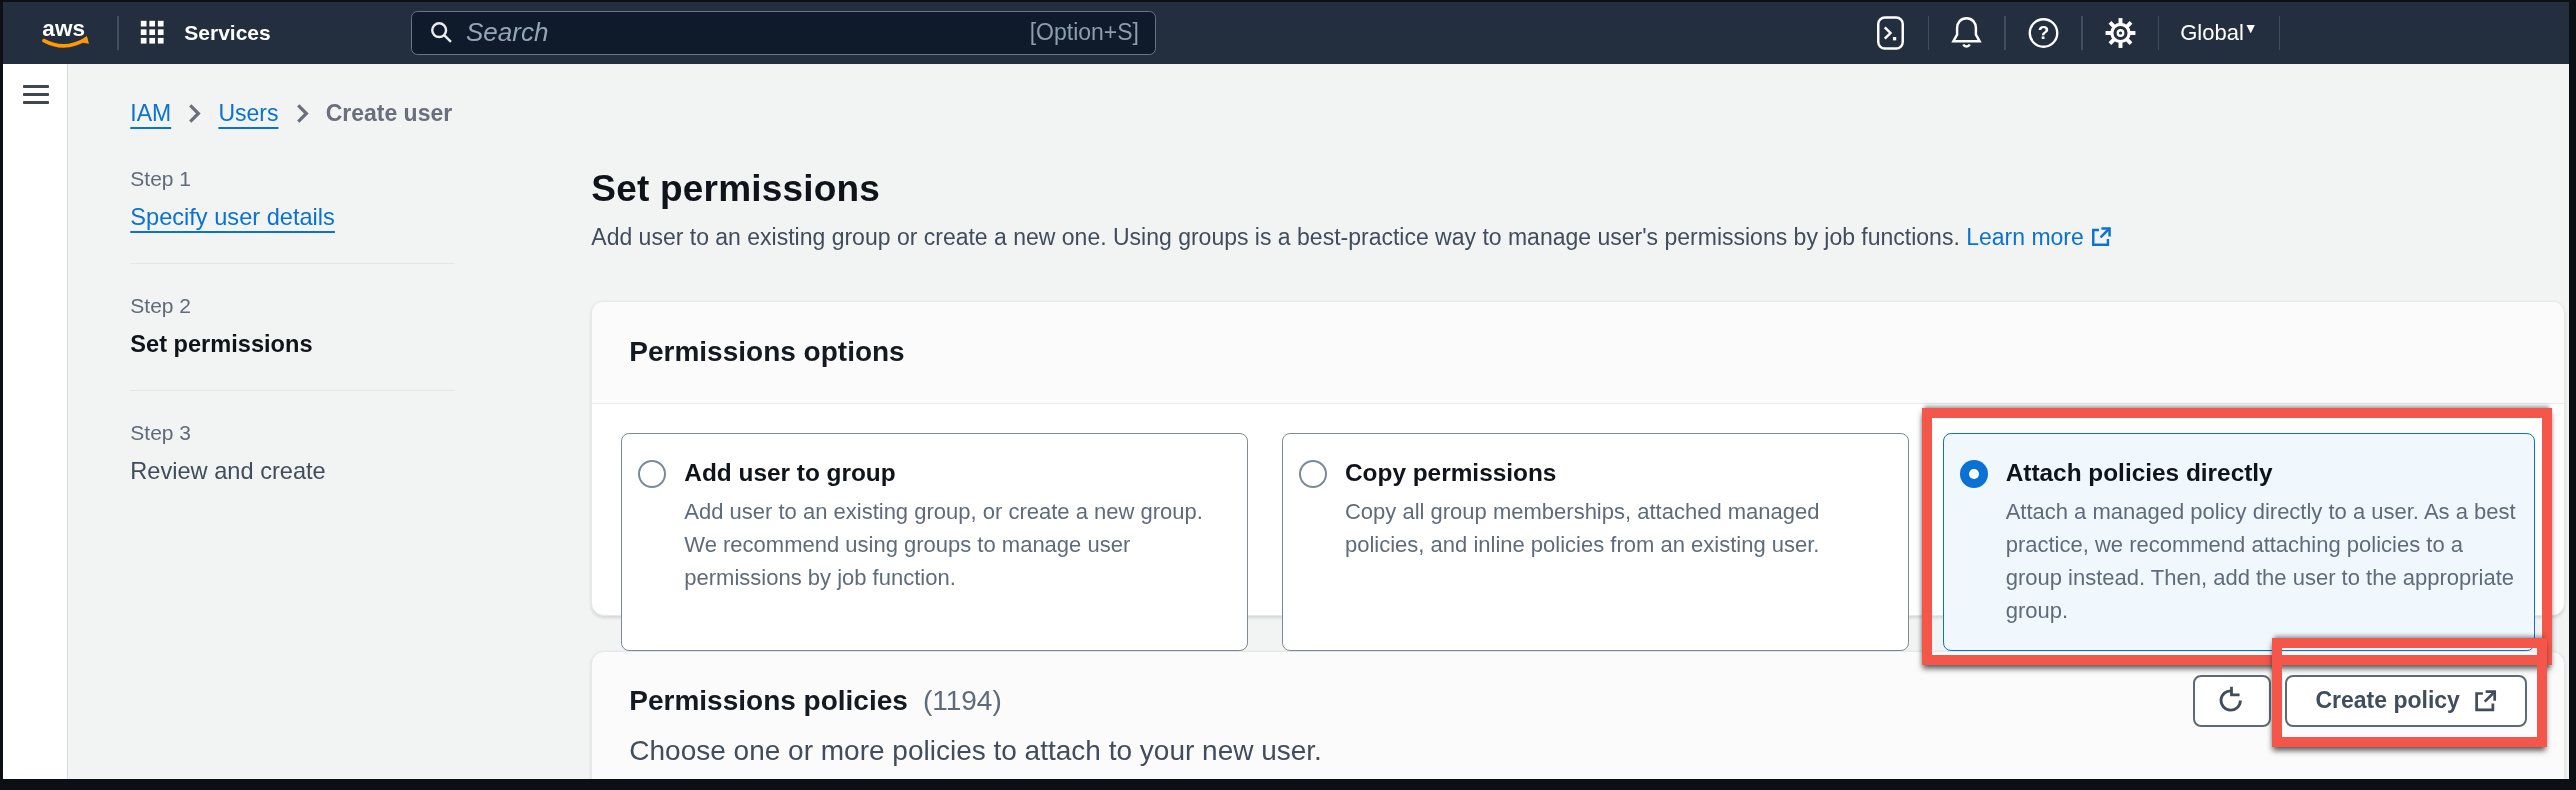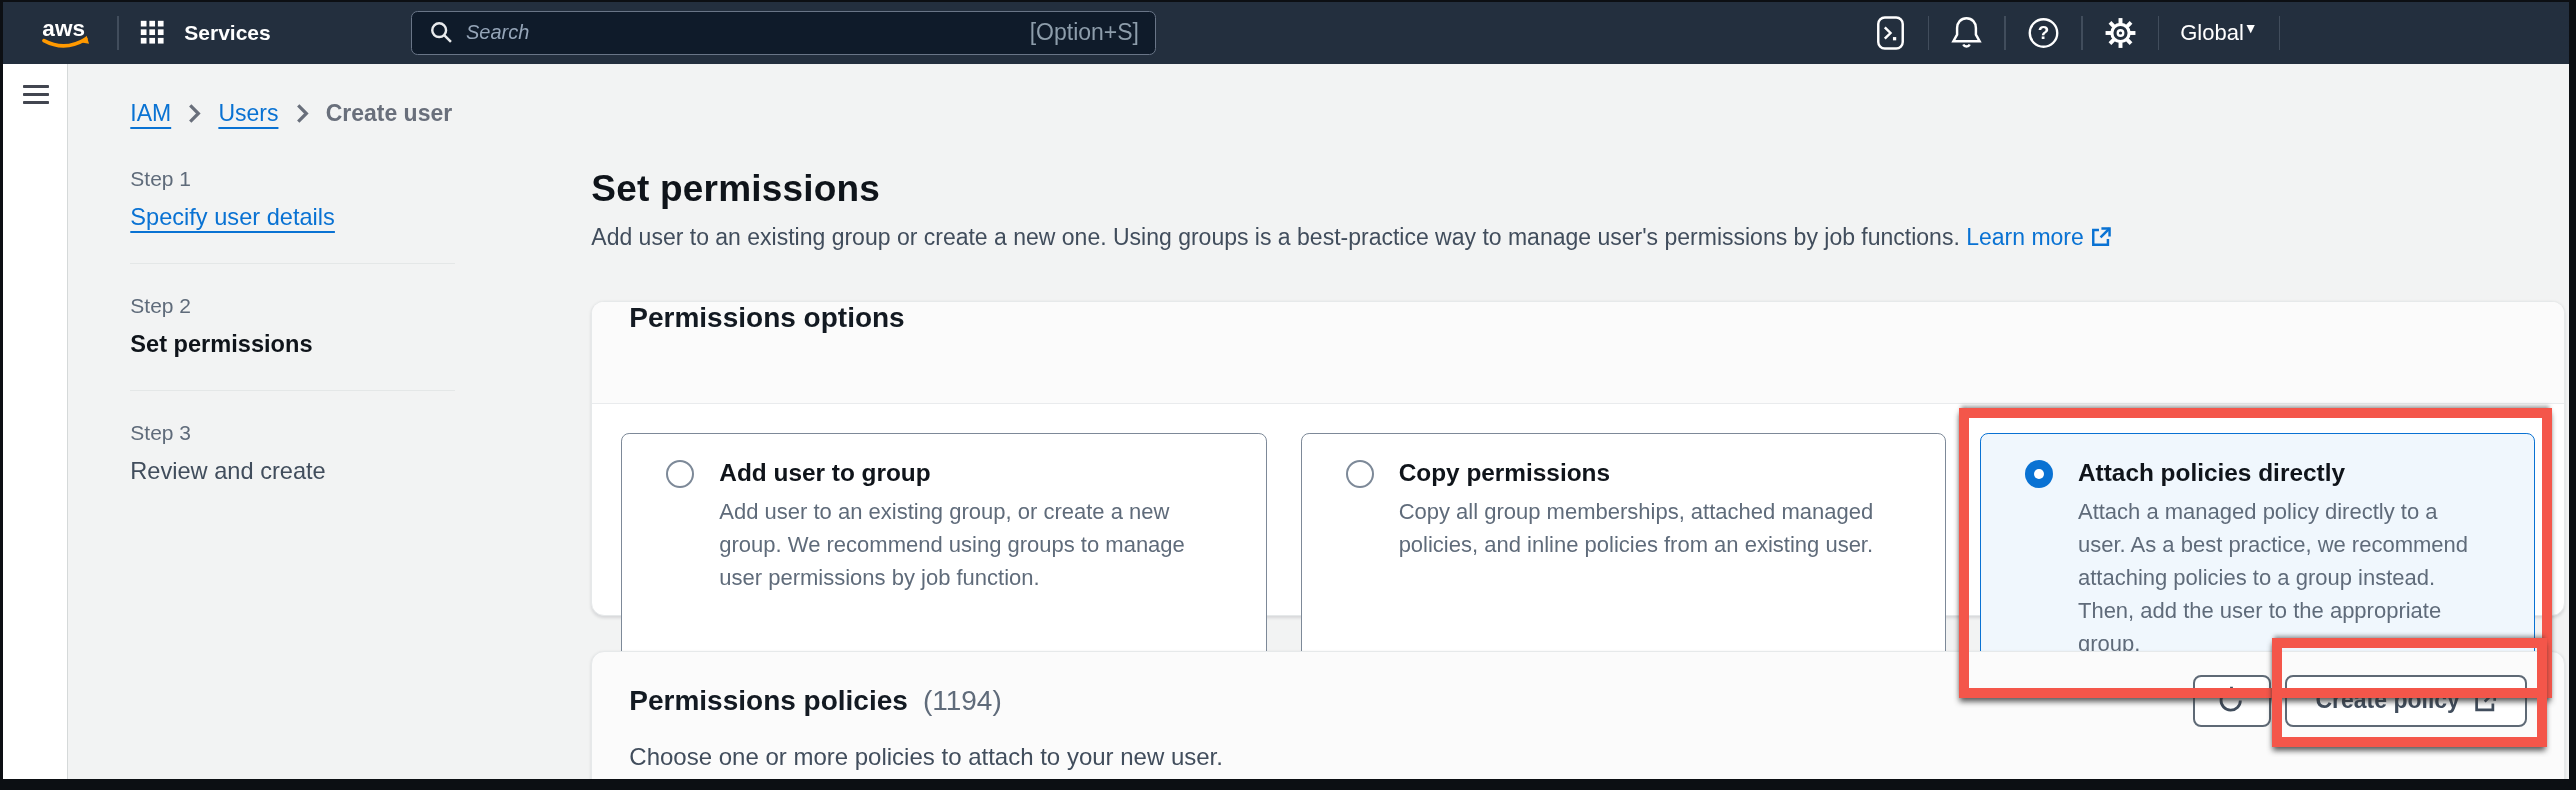--- a/index.html
+++ b/index.html
@@ -14,21 +14,21 @@
   .topnav { position:relative; height:62px; background:#232f3e; display:flex; align-items:center; }
   .nav-left { display:flex; align-items:center; height:100%; }
   .aws-logo { margin-left:34px; display:flex; align-items:center; }
   .nav-divider { width:1.6px; height:34px; background:#414d5c; margin:0 21px; }
   .services-btn { display:flex; align-items:center; gap:20px; color:#ffffff;
                   font-size:21px; font-weight:700; cursor:pointer; }
   .searchbox { position:absolute; left:408px; top:9px; width:745px; height:44px;
                background:#0f1b2a; border:1.6px solid #697587; border-radius:6.5px;
                display:flex; align-items:center; padding:0 16.3px; }
   .searchbox input { flex:1; background:transparent; border:none; outline:none;
-               color:#e9ebed; font-size:20px; font-style:italic; font-family:"Liberation Sans",sans-serif;
+               color:#e9ebed; font-size:26px; font-style:italic; font-family:"Liberation Sans",sans-serif;
                margin-left:13px; }
   .searchbox input::placeholder { color:#95a5b8; opacity:1; }
   .search-shortcut { color:#8d9dab; font-size:23px; font-style:normal; }
   .nav-right { margin-left:auto; display:flex; align-items:center; height:100%; }
   .nav-icon-btn { width:33px; display:flex; align-items:center; justify-content:center; cursor:pointer; }
   .region-btn { display:flex; align-items:flex-start; gap:0; color:#ffffff; font-size:22px; cursor:pointer; }
   .caret { font-size:14px; color:#ffffff; }
   .nav-spacer { width:268px; height:100%; }
 
   
@@ -60,48 +60,48 @@
   h1.page-title { margin-top:104px; font-size:37px; font-weight:600; color:#0f141a; letter-spacing:0.2px; }
   .page-desc { margin-top:14.6px; font-size:23px; color:#414d5c; }
   .learn-more { color:#0972d3; cursor:pointer; }
   .ext-ico { display:inline-block; vertical-align:-2.4px; margin-left:6.5px; }
 
   
   .panel { position:absolute; left:0; width:1974px; background:#ffffff;
            border:1.6px solid #e6e9ea; border-radius:13px;
            box-shadow:0 1.6px 3.3px rgba(0,7,22,.12); }
   .panel-header { background:#fbfbfb; border-bottom:1.6px solid #e9ebed;
-                  border-radius:11.4px 11.4px 0 0; display:flex; align-items:flex-start;
+                  border-radius:11.4px 11.4px 0 0; display:flex; align-items:center;
                   height:102px; padding:0 37px; }
   .panel-title { font-size:28px; font-weight:700; color:#131a22; }
   .panel-count { font-size:28px; font-weight:400; color:#5f6b7a; margin-left:11.4px; }
 
   .panel-options { top:237px; height:315px; }
   .options-body { display:flex; gap:34px; padding:29px 29px 36px; }
   .option-card { flex:1; border:1.6px solid #7d8998; border-radius:8.1px; background:#ffffff;
-                 padding:23px 44px; display:flex; gap:25px; cursor:pointer; min-height:145px; }
+                 padding:23px 16px; display:flex; gap:18px; cursor:pointer; min-height:145px; }
   .option-card.selected { border-color:#0972d3; background:#f0f7fd; }
   .radio { flex:0 0 28px; width:28px; height:28px; border-radius:50%;
            border:2.4px solid #7d8998; background:#ffffff; margin-top:3.3px; }
   .radio.checked { border:none; background:#0972d3; position:relative; }
   .radio.checked::after { content:""; position:absolute; left:50%; top:50%;
            width:9.8px; height:9.8px; margin:-4.9px 0 0 -4.9px; border-radius:50%; background:#ffffff; }
   .option-title { font-size:24.4px; font-weight:600; color:#0f141a; line-height:1.3; }
   .option-desc { font-size:22px; color:#5f6b7a; line-height:1.5; margin-top:6.5px; }
 
   .annotated { position:relative; }
   .red-box { position:absolute; border:10.6px solid #f4564a; pointer-events:none; z-index:5;
              box-shadow:0 4.9px 5.7px -0.8px rgba(45,45,45,.8), 0 -3.3px 4.1px -1.6px rgba(45,45,45,.5); }
   .red-box.card3 { left:-21px; top:-24.4px; right:-17px; bottom:-14px; }
   .red-box.create { left:-13px; top:-37px; right:-19.5px; bottom:-20.3px; }
 
   .panel-policies { top:587px; height:211px; background:#fbfbfb; }
   .policies-header { display:flex; align-items:flex-start; padding:33px 37px 0 37px; }
   .policies-text  { flex:1; }
-  .policies-desc { font-size:24px; color:#414d5c; margin-top:26px; }
+  .policies-desc { font-size:28px; color:#414d5c; margin-top:18px; }
   .policies-actions { display:flex; gap:14.6px; margin-top:-9.8px; position:relative;margin-left:9px; }
   .btn { height:52px; background:#ffffff; border:2.4px solid #5e6975; border-radius:8.1px;
          display:flex; align-items:center; justify-content:center; gap:13px;
          font-size:23px; font-weight:700; color:#414d5c; cursor:pointer; }
   .btn-refresh { width:78px; }
   .btn-create { padding:0 28px; position:relative; }
 
   svg { display:block; }
 </style>
 </head>

